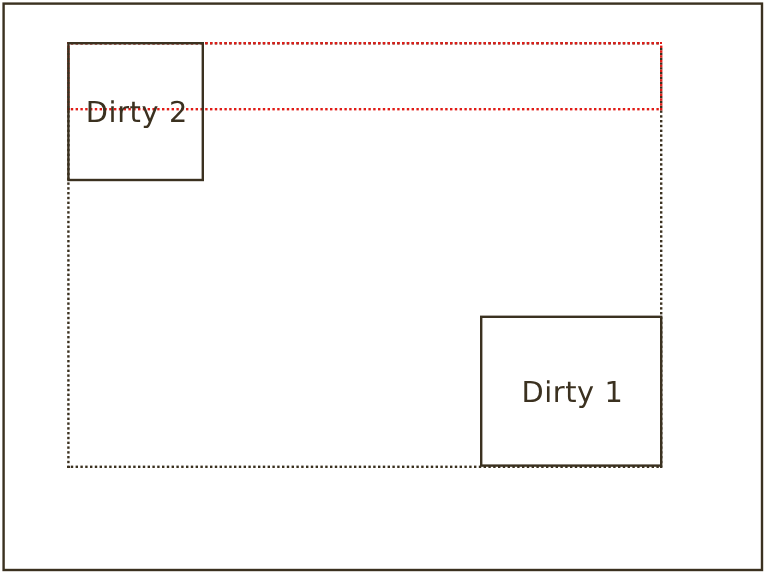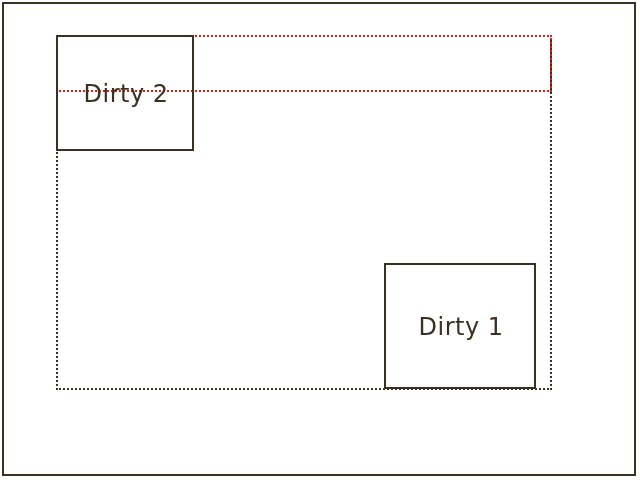--- a/index.html
+++ b/index.html
@@ -65,22 +65,22 @@
     line-height: 1;
     letter-spacing: 0.5px;
     white-space: nowrap;
     user-select: none;
   }
 
   
   #dirty-region-outer { left: 56px;  top: 35px;  width: 496px; height: 355px; }
   #dirty-region-red   { left: 56px;  top: 35px;  width: 496px; height:  57px; }
 
-  #dirty-box-2 { left: 56px;  top: 35px;  width: 138px; height: 116px; }
-  #dirty-box-1 { left: 384px; top: 263px; width: 152px; height: 126px; }
+  #dirty-box-2 { left: 56px;  top: 35px;  width: 114px; height: 116px; }
+  #dirty-box-1 { left: 400px; top: 263px; width: 152px; height: 126px; }
 
   
   #dirty-box-2 .box-label { transform: translate(1px, 1px); }
   #dirty-box-1 .box-label { transform: translate(1px, 1px); }
 </style>
 </head>
 <body>
 
 <div id="canvas">
 

